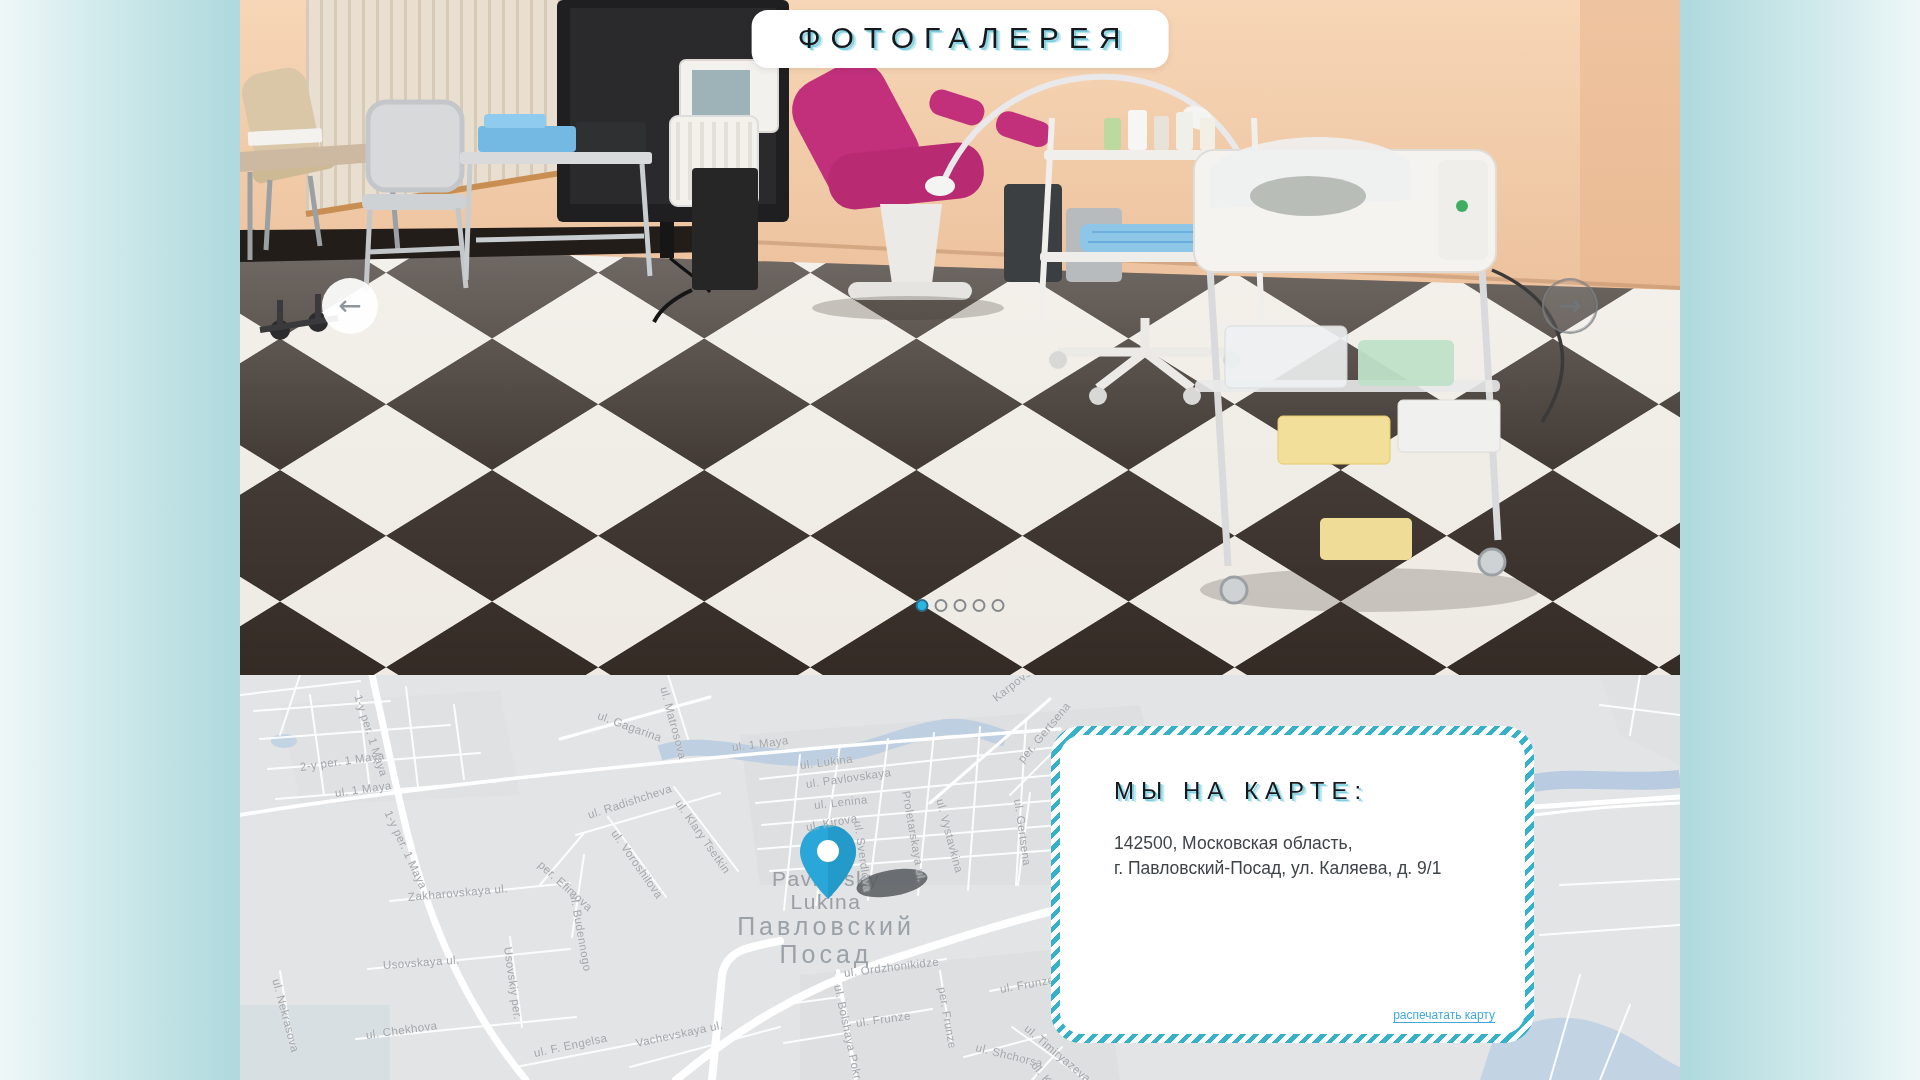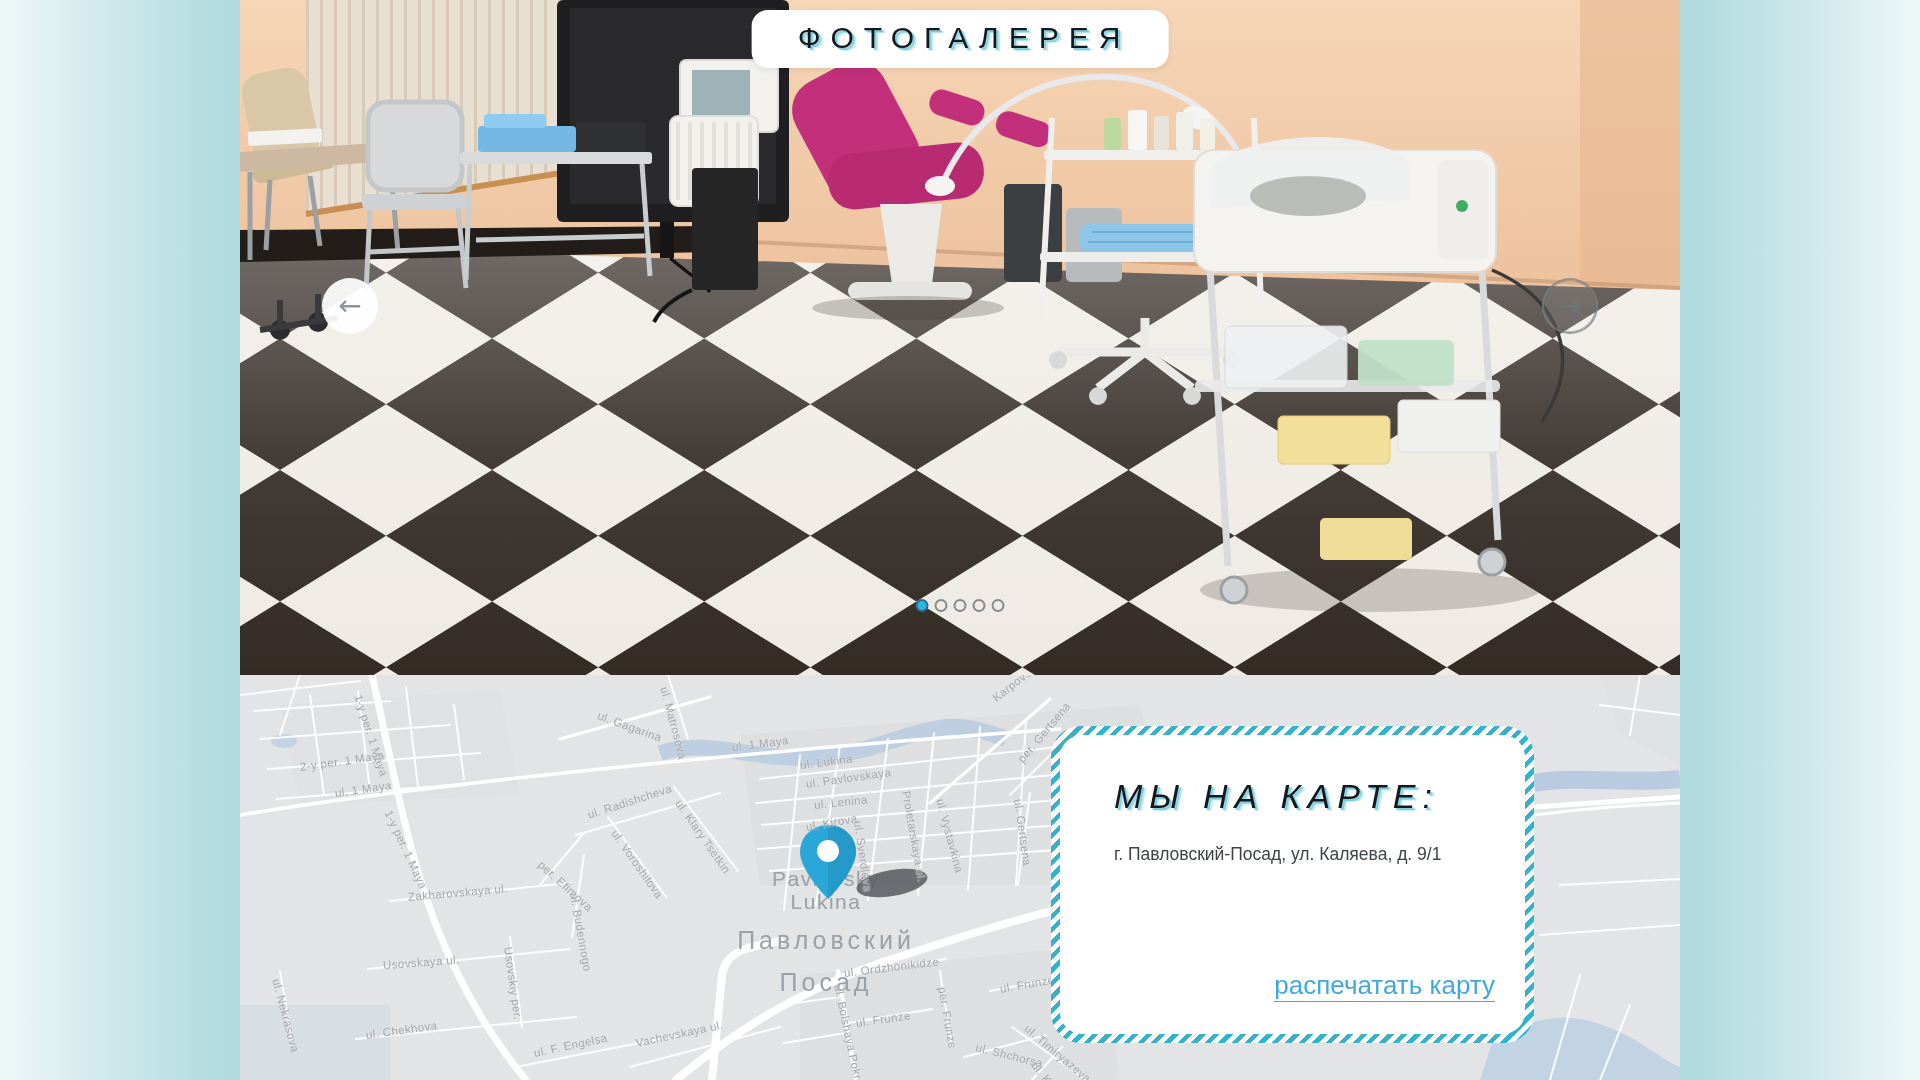--- a/index.html
+++ b/index.html
@@ -38,35 +38,35 @@
 
   
   .map { position:relative; width:1440px; height:405px; background:#e2e4e5; overflow:hidden; }
   .map svg.map-canvas { position:absolute; left:0; top:0; }
   .street {
     position:absolute; font-size:11.5px; color:#a4a7ab; white-space:nowrap;
     transform-origin:left center; letter-spacing:.4px; text-shadow:0 0 2px #e8eaeb;
   }
   .city-label { position:absolute; left:478px; top:192px; width:216px; text-align:center; line-height:1.1; pointer-events:none; }
   .city-en { font-size:21px; color:#999fa4; letter-spacing:1.5px; }
-  .city-ru { font-size:25px; color:#9aa1a9; letter-spacing:4px; margin-top:14px; }
+  .city-ru { font-size:25px; color:#9aa1a9; letter-spacing:4px; margin-top:0; }
   .pin-wrap { position:absolute; left:552px; top:146px; width:140px; height:92px; }
 
   .card {
     position:absolute; left:811px; top:51px; width:483px; height:317px;
     border-radius:30px; padding:9px;
     background:repeating-linear-gradient(135deg, #35b1ca 0 4.5px, rgba(255,255,255,.92) 4.5px 9.5px);
   }
   .card-inner { position:relative; width:100%; height:100%; background:#fff; border-radius:22px; padding:42px 28px 26px 54px; }
-  .card-title { font-size:34px; letter-spacing:7px;font-style:italic; }
+  .card-title { font-size:24px; letter-spacing:7px; }
   .card-body { margin-top:26px; font-size:17.5px; line-height:1.45; color:#3f4449; }
   .phone-block { margin-top:25px; }
   .print-link {
-    position:absolute; right:30px; bottom:32px;
-    font-size:26px; color:#3fa9dc; text-decoration:none; border-bottom:1.5px solid #3fa9dc; cursor:pointer;
+    position:absolute; right:30px; bottom:11px;
+    font-size:12px; color:#3fa9dc; text-decoration:none; border-bottom:1.5px solid #3fa9dc; cursor:pointer;
   }
 </style>
 </head>
 <body>
 
 <div class="content">
 
   <section class="gallery">
 
     <svg class="photo" width="1440" height="675" viewBox="0 0 1440 675">
@@ -349,19 +349,20 @@
         <span class="street" style="left: 736px; top: 366px; transform: rotate(14deg);">ul. Shchorsa</span>
         <span class="street" style="left: 786px; top: 346px; transform: rotate(40deg);">ul. Timiryazeva</span>
         <span class="street" style="left: 794px; top: 382px; transform: rotate(52deg);">ul. Kuzmina</span>
         <span class="street" style="left: 598px; top: 304px; transform: rotate(78deg);">ul. Bolshaya Pokrovskaya</span>
       </div>
 
     <div class="card">
       <div class="card-inner">
         <div class="sketch-title card-title">МЫ НА КАРТЕ:</div>
         <div class="card-body">
+          <div>142500, Московская область,</div>
           <div>г. Павловский-Посад, ул. Каляева, д. 9/1</div>
         </div>
         <a class="print-link">распечатать карту</a>
       </div>
     </div>
   </section>
 </div>
 
 </body></html>

